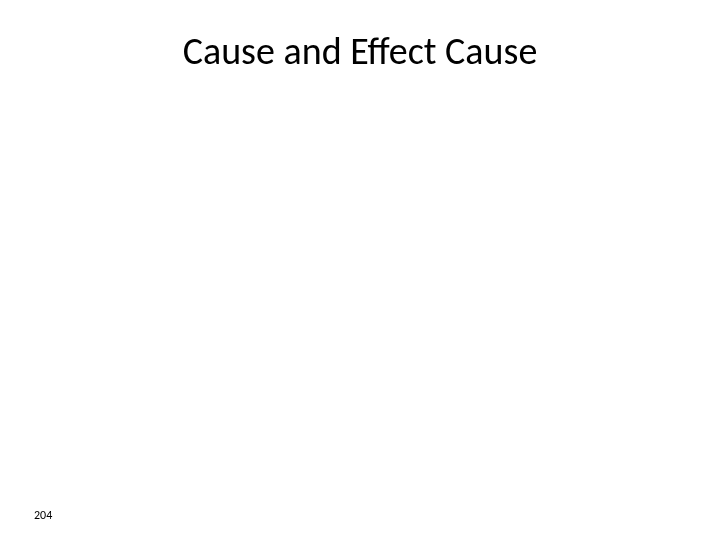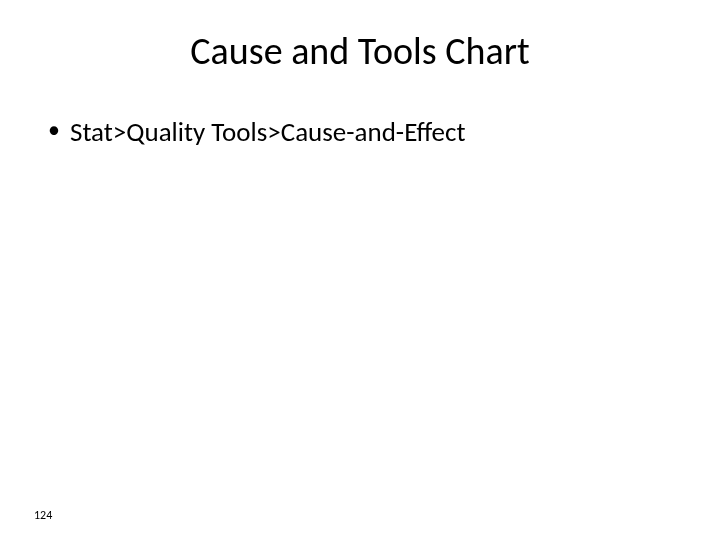--- a/index.html
+++ b/index.html
@@ -49,18 +49,17 @@
       left: 34px;
       bottom: 18px;
       font-size: 12px;
       color: #000;
     }
   </style>
 </head>
 <body>
 
 <div class="slide">
-  <h1 class="title">Cause and Tools Chart</h1>
+  <h1 class="title">Cause and Effect Cause</h1>
   <ul class="bullets">
-    <li>Stat&gt;Quality Tools&gt;Cause-and-Effect</li>
   </ul>
-  <div class="page-number">124</div>
+  <div class="page-number">204</div>
 </div>
 
 </body></html>

